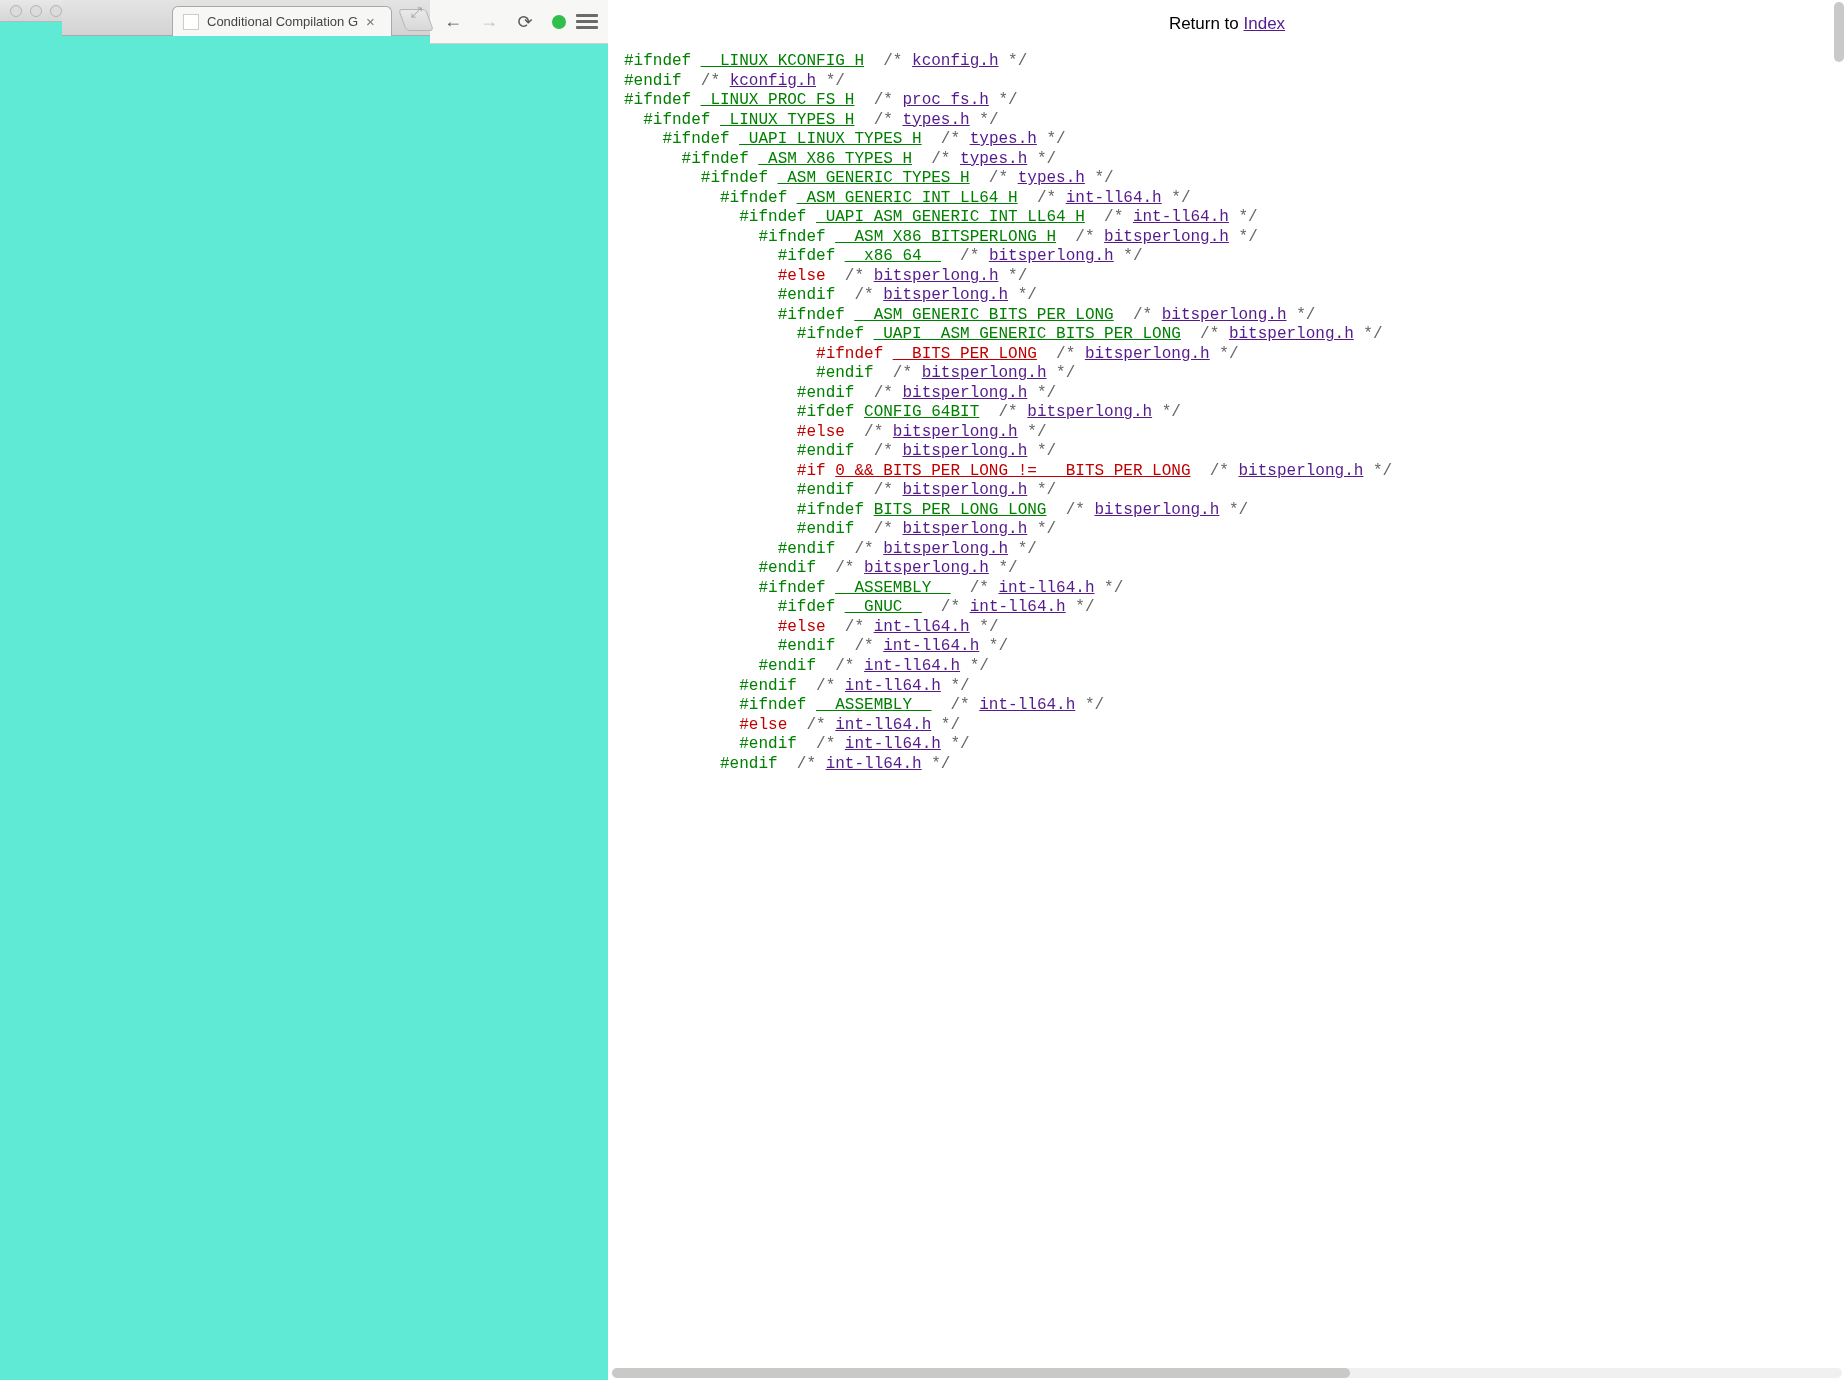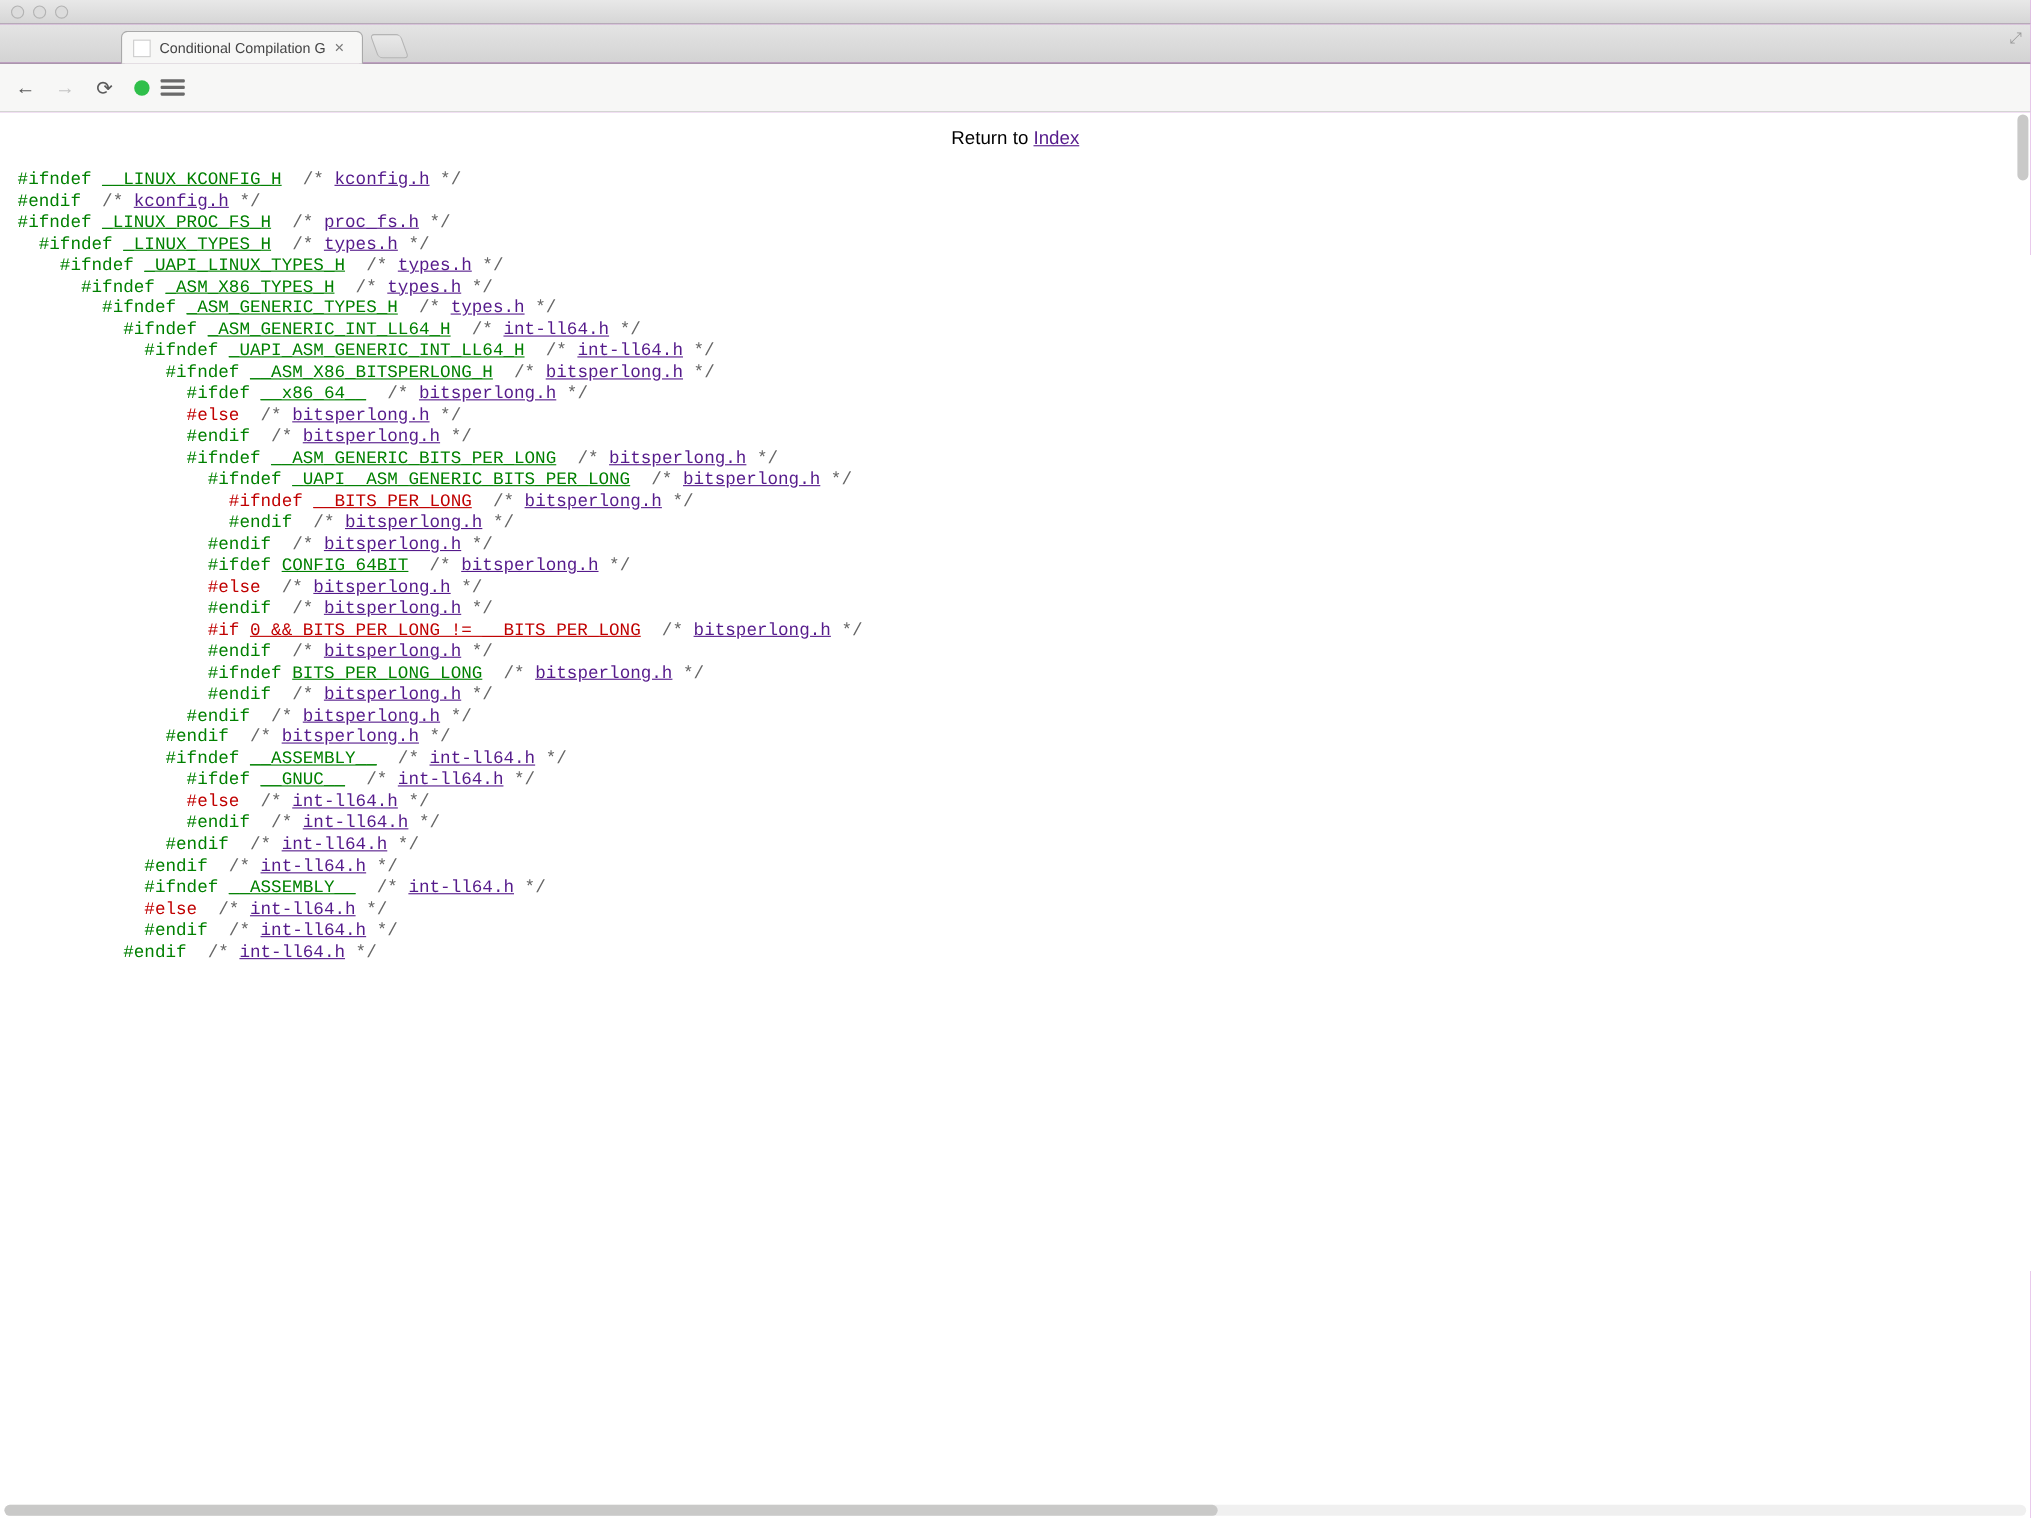--- a/index.html
+++ b/index.html
@@ -1,19 +1,19 @@
 <!DOCTYPE html>
 <html><head>
 <meta charset="utf-8">
 <style>
   * { margin: 0; padding: 0; box-sizing: border-box; }
   body { font-family: -apple-system, "Helvetica Neue", Arial, sans-serif; background: #fff; overflow: hidden; }
   
   
-  .window { width: 100%; height: 100vh; display: flex; flex-direction: column; background: #a21caf; }
+  .window { width: 100%; height: 100vh; display: flex; flex-direction: row; background: #5eead4; }
   .titlebar { height: 22px; background: linear-gradient(#e8e8e8, #d6d6d6); display: flex; align-items: center; padding-left: 10px; gap: 8px; border-bottom: 1px solid #b8b8b8; }
   .traffic { width: 12px; height: 12px; border-radius: 50%; border: 1px solid #b3b3b3; background: #dcdcdc; }
   
   
   .tabstrip { height: 36px; background: linear-gradient(#e4e4e4, #d3d3d3); display: flex; align-items: flex-end; padding-left: 110px; position: relative; border-bottom: 1px solid #a9a9a9; }
   .tab { height: 30px; background: #f7f7f6; border: 1px solid #a9a9a9; border-bottom: none; border-top-left-radius: 6px; border-top-right-radius: 6px; display: flex; align-items: center; padding: 0 10px; gap: 8px; font-size: 13px; color: #444; position: relative; margin-bottom: -1px; min-width: 220px; }
   .tab-favicon { width: 16px; height: 16px; border: 1px solid #ccc; background: #fff; }
   .tab-title { white-space: nowrap; overflow: hidden; text-overflow: ellipsis; max-width: 170px; }
   .tab-close { color: #777; font-size: 15px; cursor: pointer; line-height: 1; }
   .newtab { width: 28px; height: 22px; background: linear-gradient(#e9e9e9,#d8d8d8); border: 1px solid #b5b5b5; border-radius: 4px; transform: skewX(20deg); margin-left: 10px; margin-bottom: 4px; }

